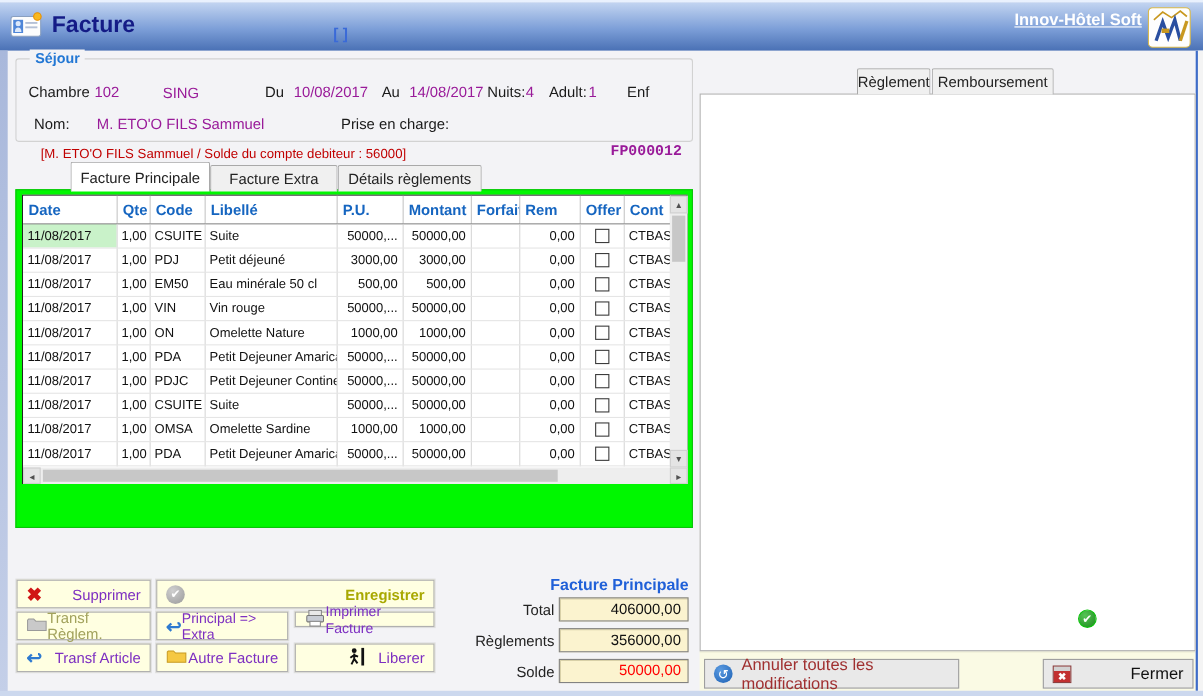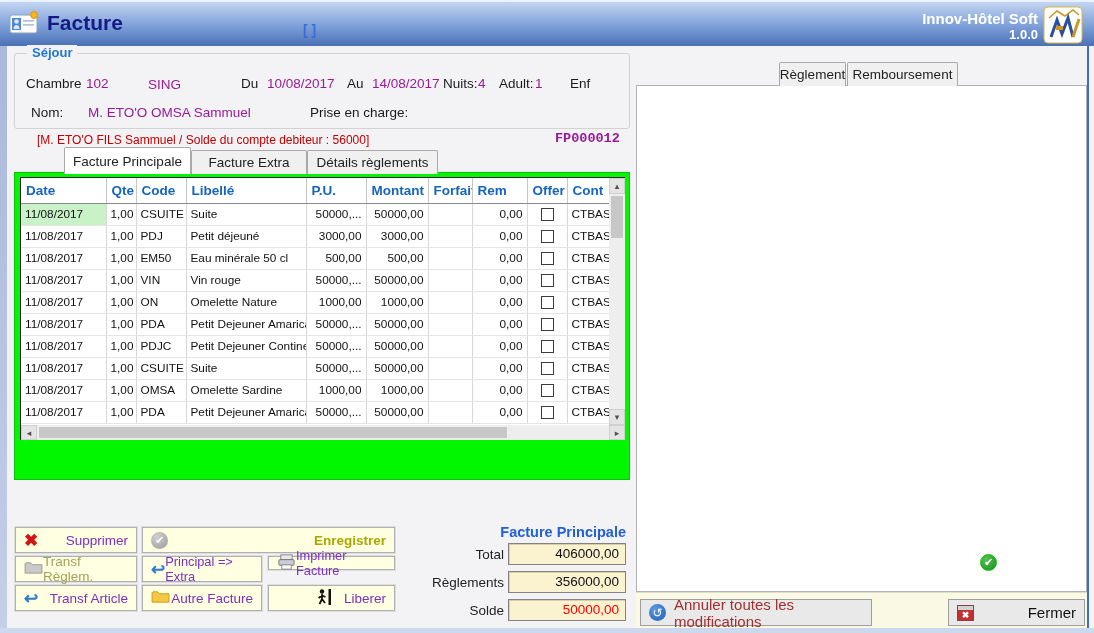--- a/index.html
+++ b/index.html
@@ -4,21 +4,21 @@
 <style>
   * { margin:0; padding:0; box-sizing:border-box; }
   html,body { width:1094px; height:633px; font-family:"Liberation Sans",sans-serif; background:#f3f3f6; overflow:hidden; }
   .a { position:absolute; }
   .window { position:relative; width:1094px; height:633px; background:#f3f3f6; }
 
   
   .titlebar { left:0; top:0; width:1094px; height:46px; background:linear-gradient(180deg,#c3d5f1 0%,#7d9fd8 55%,#4a71b5 100%); border-top:2px solid #e9f1fd; }
   .app-title { left:47px; top:9px; font-size:21px; font-weight:bold; color:#141b86; }
   .center-label { left:303px; top:20px; font-size:14px; color:#3a6ad8; font-weight:bold; }
-  .brand { left:790px; top:9px; width:248px; text-align:right; color:#fff; font-weight:bold; font-size:15px; line-height:16px; }
+  .brand { left:790px; top:9px; width:248px; text-align:right; color:#fff; font-weight:bold; font-size:15px; line-height:16px;text-decoration:underline; }
   .brand .ver { font-size:13px; }
 
   
   .gbox { border:1px solid #d2d2d2; border-radius:3px; }
   .gcap { position:absolute; top:-9px; left:12px; padding:0 5px; font-weight:bold; font-size:13px; background:#f3f3f6; }
 
   .lbl { font-size:13.5px; color:#1a1a1a; }
   .pv  { font-size:13.5px; color:#991a99; }
   .red-line { font-size:12px; color:#c00000; }
   .fpnum { font-size:13.5px; font-weight:bold; color:#991a99;font-family:Liberation Mono, monospace; }
@@ -111,21 +111,20 @@
         <path d="M4.5 19c0-2.6 1.4-3.9 3-3.9s3 1.3 3 3.9z" fill="#dce8fa"></path>
         <rect x="14" y="10" width="11" height="1.7" fill="#b4c0d6"></rect>
         <rect x="14" y="14" width="11" height="1.7" fill="#b4c0d6"></rect>
         <circle cx="25" cy="5" r="3.4" fill="#f8b820" stroke="#e88f00"></circle>
       </svg>
     </span>
     <div class="a app-title">Facture</div>
     <div class="a center-label">[ ]</div>
     <div class="a brand">
       <div>Innov-Hôtel Soft</div>
-      <div class="ver">1.0.0</div>
     </div>
     <span class="a" style="left:1043px;top:4px;">
       <svg width="40" height="38" viewBox="0 0 40 38">
         <rect x="1" y="1" width="38" height="36" rx="4" fill="#fefefe" stroke="#d8b84a"></rect>
         <path d="M6 12 L14 5 L22 10 L30 4 L36 9" stroke="#c89820" fill="none" stroke-width="1.5"></path>
         <path d="M8 31 L14 14 L19 28 L25 12 L30 31" stroke="#2a4fa0" stroke-width="3" fill="none"></path>
         <path d="M30 31 L36 13" stroke="#c89820" stroke-width="3"></path>
         <rect x="13" y="20" width="7" height="4" fill="#c89820"></rect>
       </svg>
     </span>
@@ -140,21 +139,21 @@
   <span class="a lbl" style="left:241px;top:76px;">Du</span>
   <span class="a pv" style="left:267px;top:76px;">10/08/2017</span>
   <span class="a lbl" style="left:347px;top:76px;">Au</span>
   <span class="a pv" style="left:372px;top:76px;">14/08/2017</span>
   <span class="a lbl" style="left:443px;top:76px;">Nuits:</span>
   <span class="a pv" style="left:478px;top:76px;">4</span>
   <span class="a lbl" style="left:499px;top:76px;">Adult:</span>
   <span class="a pv" style="left:535px;top:76px;">1</span>
   <span class="a lbl" style="left:570px;top:76px;">Enf</span>
   <span class="a lbl" style="left:31px;top:105px;">Nom:</span>
-  <span class="a pv" style="left:88px;top:105px;">M. ETO'O OMSA Sammuel</span>
+  <span class="a pv" style="left:88px;top:105px;">M. ETO'O FILS Sammuel</span>
   <span class="a lbl" style="left:310px;top:105px;">Prise en charge:</span>
 
   <span class="a red-line" style="left:24px;top:133px;padding-left:13px;">[M. ETO'O FILS Sammuel / Solde du compte debiteur : 56000]</span>
   <span class="a fpnum" style="left:555px;top:131px;">FP000012</span>
 
   <div class="tab active" style="left:64px;top:147px;width:127px;">
       <span>Facture Principale</span>
     </div>
   <div class="tab" style="left:191px;top:150px;width:116px;">
       <span>Facture Extra</span>

